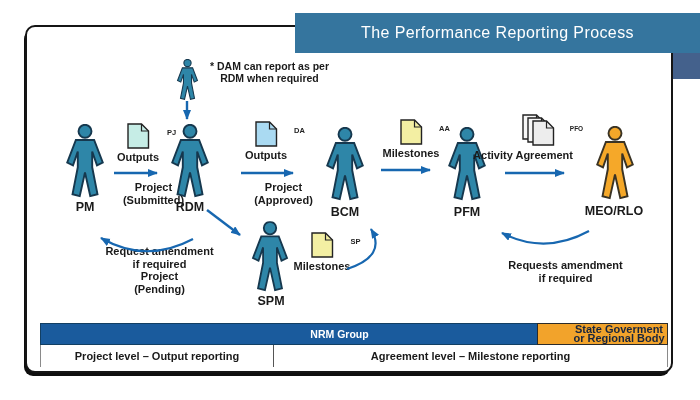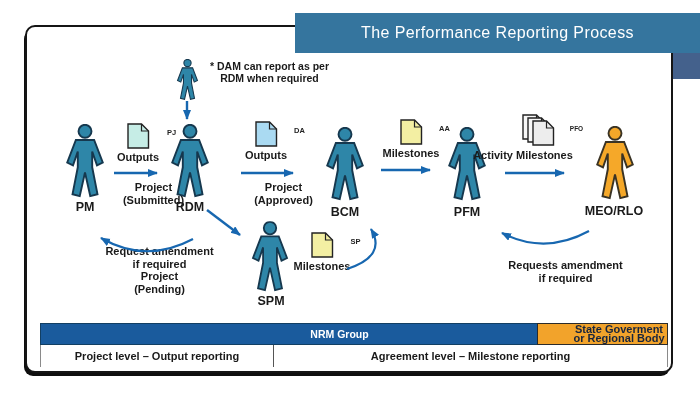--- a/index.html
+++ b/index.html
@@ -153,21 +153,21 @@
     <svg width="24" height="28" viewBox="0 0 24 28">
         <use href="#sym-doc"></use>
       </svg>
     <span class="code" style="font-size:6.5px">PFO</span>
   </div>
 
   <div class="lbl" style="left:138px;top:151px">Outputs</div>
   <div class="lbl" style="left:266px;top:149px">Outputs</div>
   <div class="lbl" style="left:411px;top:147px">Milestones</div>
   <div class="lbl" style="left:322px;top:260px">Milestones</div>
-  <div class="lbl" style="left:523px;top:149px">Activity Milestones</div>
+  <div class="lbl" style="left:523px;top:149px">Activity Agreement</div>
 
   <div class="lbl ml" style="left:137px;top:181px">Project
 (Submitted)</div>
   <div class="lbl ml" style="left:267px;top:181px">Project
 (Approved)</div>
   <div class="lbl ml" style="left:143px;top:245px">Request amendment
 if required
 Project
 (Pending)</div>
   <div class="lbl ml" style="left:549px;top:259px">Requests amendment

